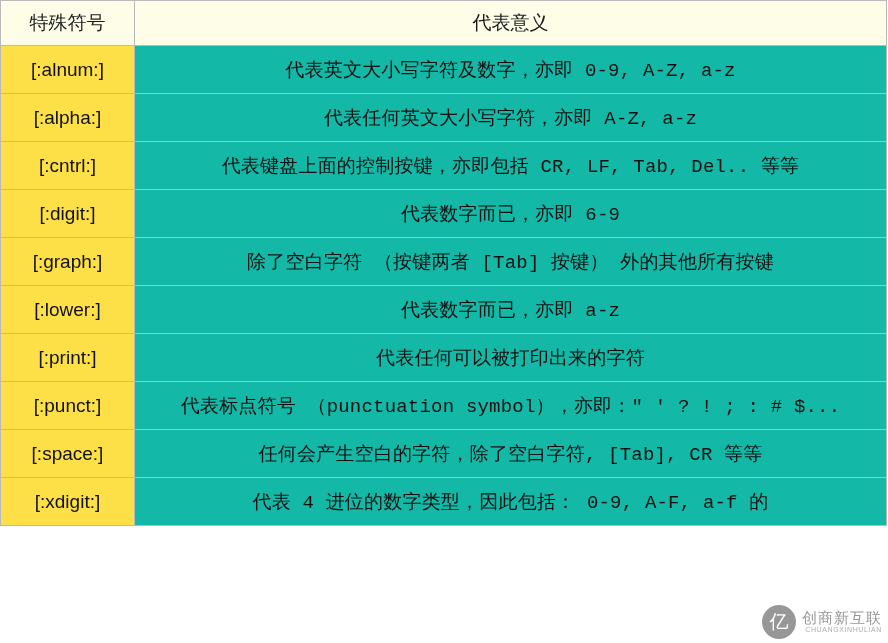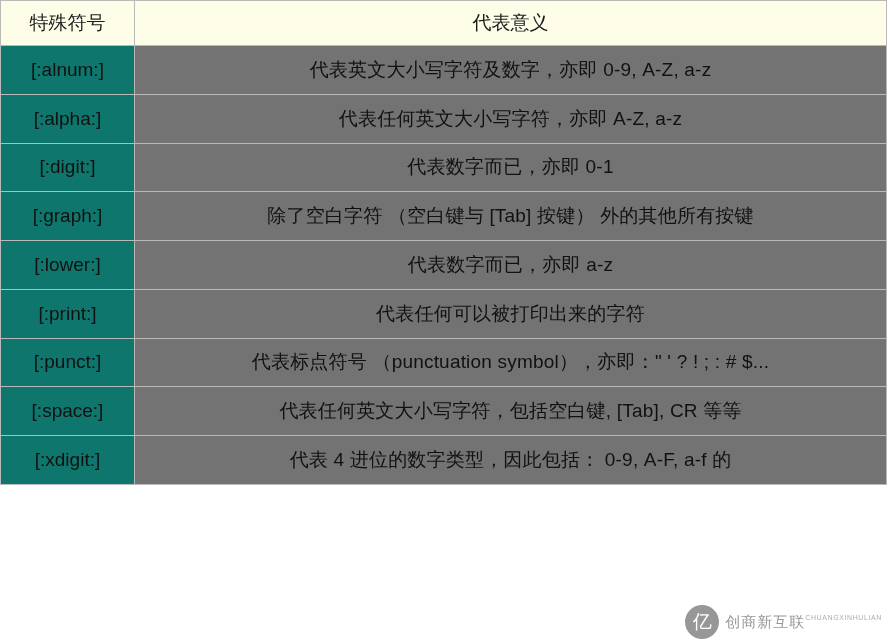--- a/index.html
+++ b/index.html
@@ -41,28 +41,29 @@
     text-align: center;
     font-size: 20px;
     height: 44px;
     color: #111111;
   }
   tbody td.sym {
     text-align: center;
     font-size: 19px;
     height: 47px;
     color: #111111;
-    background: #0f766e;
+    background: #fde047;
   }
   tbody td.meaning {
     text-align: center;
     font-size: 19px;
     color: #111111;
-    background: #737373;
+    background: #14b8a6;
     letter-spacing: 0.2px;
+    font-family: Liberation Mono, monospace;
   }
   
   .watermark {
     position: absolute;
     right: 6px;
     bottom: 4px;
     display: flex;
     align-items: center;
     gap: 6px;
     opacity: 0.92;
@@ -75,22 +76,23 @@
     background: #8f8f8f;
     display: flex;
     align-items: center;
     justify-content: center;
     color: #ffffff;
     font-size: 19px;
     font-family: "Liberation Serif", serif;
   }
   .wm-text {
     display: flex;
-    flex-direction: row;
+    flex-direction: column;
     line-height: 1.05;
+    align-items: flex-end;
   }
   .wm-cn {
     font-size: 15px;
     color: #8f8f8f;
     letter-spacing: 1px;
   }
   .wm-en {
     font-size: 7px;
     color: #a5a5a5;
     letter-spacing: 0.6px;
@@ -114,42 +116,46 @@
     <tbody>
       <tr>
         <td class="sym">[:alnum:]</td>
         <td class="meaning">代表英文大小写字符及数字，亦即 0-9, A-Z, a-z</td>
       </tr>
       <tr>
         <td class="sym">[:alpha:]</td>
         <td class="meaning">代表任何英文大小写字符，亦即 A-Z, a-z</td>
       </tr>
       <tr>
+        <td class="sym">[:cntrl:]</td>
+        <td class="meaning">代表键盘上面的控制按键，亦即包括 CR, LF, Tab, Del.. 等等</td>
+      </tr>
+      <tr>
         <td class="sym">[:digit:]</td>
-        <td class="meaning">代表数字而已，亦即 0-1</td>
+        <td class="meaning">代表数字而已，亦即 6-9</td>
       </tr>
       <tr>
         <td class="sym">[:graph:]</td>
-        <td class="meaning">除了空白字符 （空白键与 [Tab] 按键） 外的其他所有按键</td>
+        <td class="meaning">除了空白字符 （按键两者 [Tab] 按键） 外的其他所有按键</td>
       </tr>
       <tr>
         <td class="sym">[:lower:]</td>
         <td class="meaning">代表数字而已，亦即 a-z</td>
       </tr>
       <tr>
         <td class="sym">[:print:]</td>
         <td class="meaning">代表任何可以被打印出来的字符</td>
       </tr>
       <tr>
         <td class="sym">[:punct:]</td>
         <td class="meaning">代表标点符号 （punctuation symbol），亦即：" ' ? ! ; : # $...</td>
       </tr>
       <tr>
         <td class="sym">[:space:]</td>
-        <td class="meaning">代表任何英文大小写字符，包括空白键, [Tab], CR 等等</td>
+        <td class="meaning">任何会产生空白的字符，除了空白字符, [Tab], CR 等等</td>
       </tr>
       <tr>
         <td class="sym">[:xdigit:]</td>
         <td class="meaning">代表 4 进位的数字类型，因此包括： 0-9, A-F, a-f 的</td>
       </tr>
     </tbody>
   </table>
 
   <div class="watermark">
     <div class="wm-logo">亿</div>

